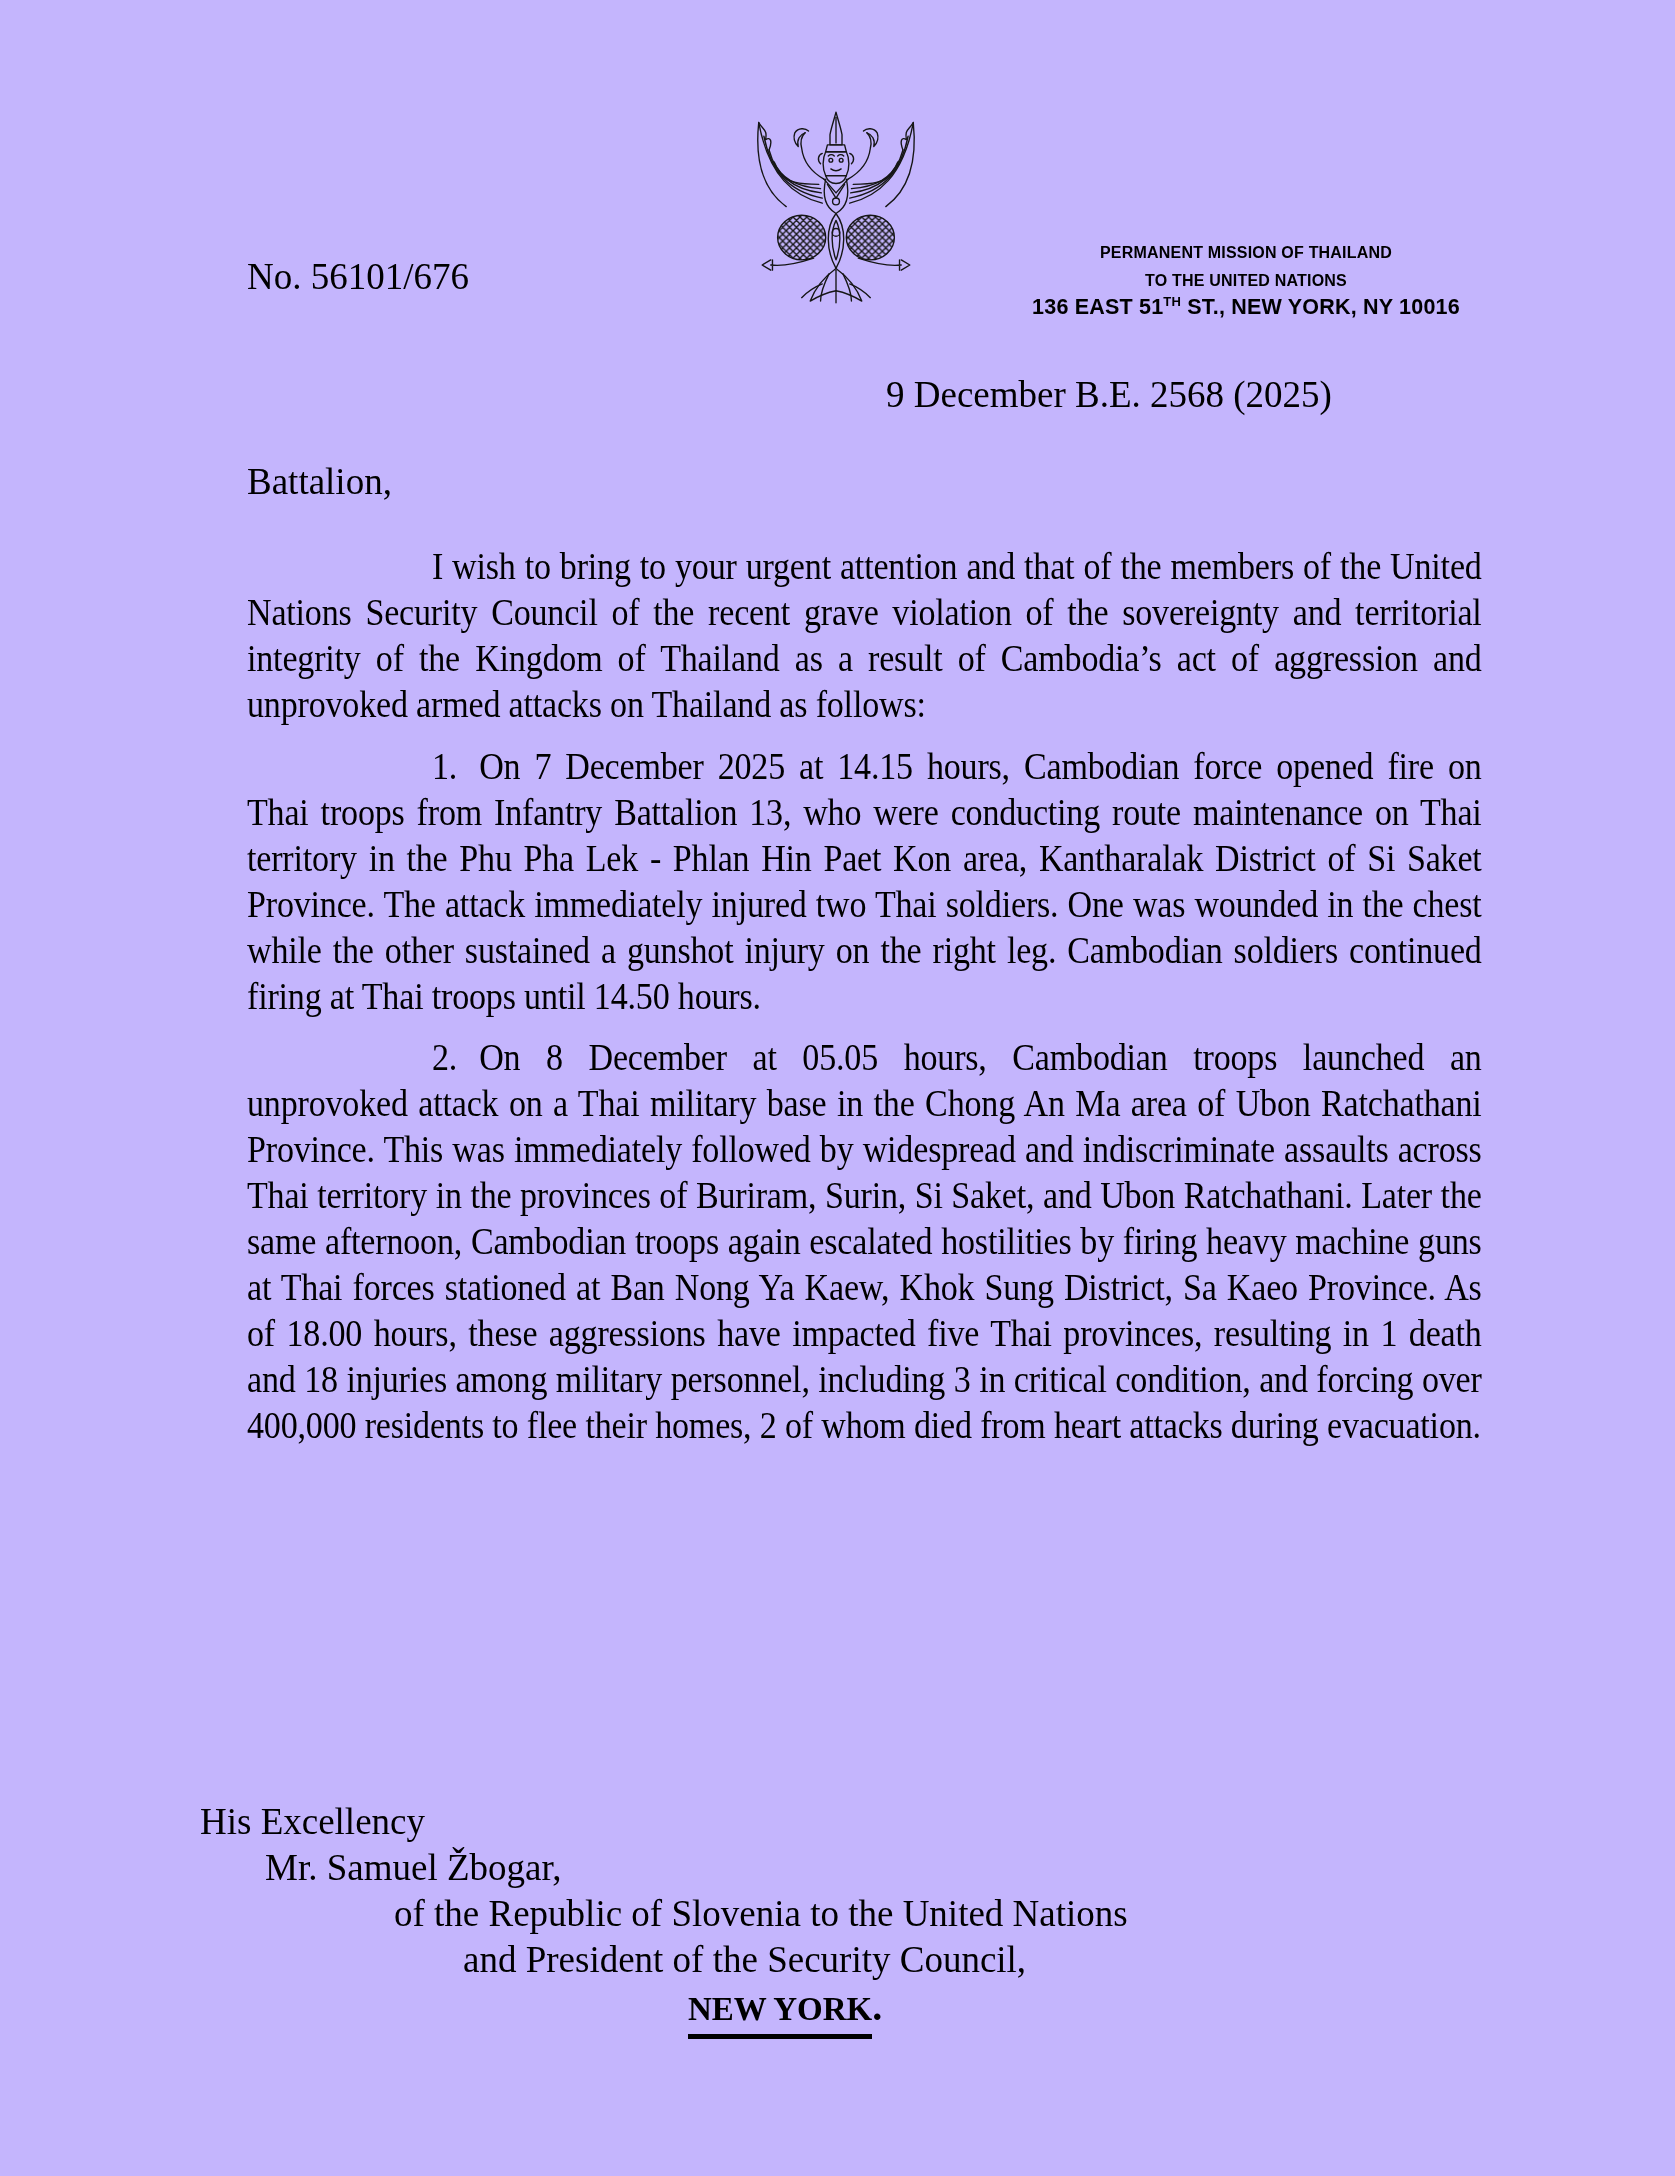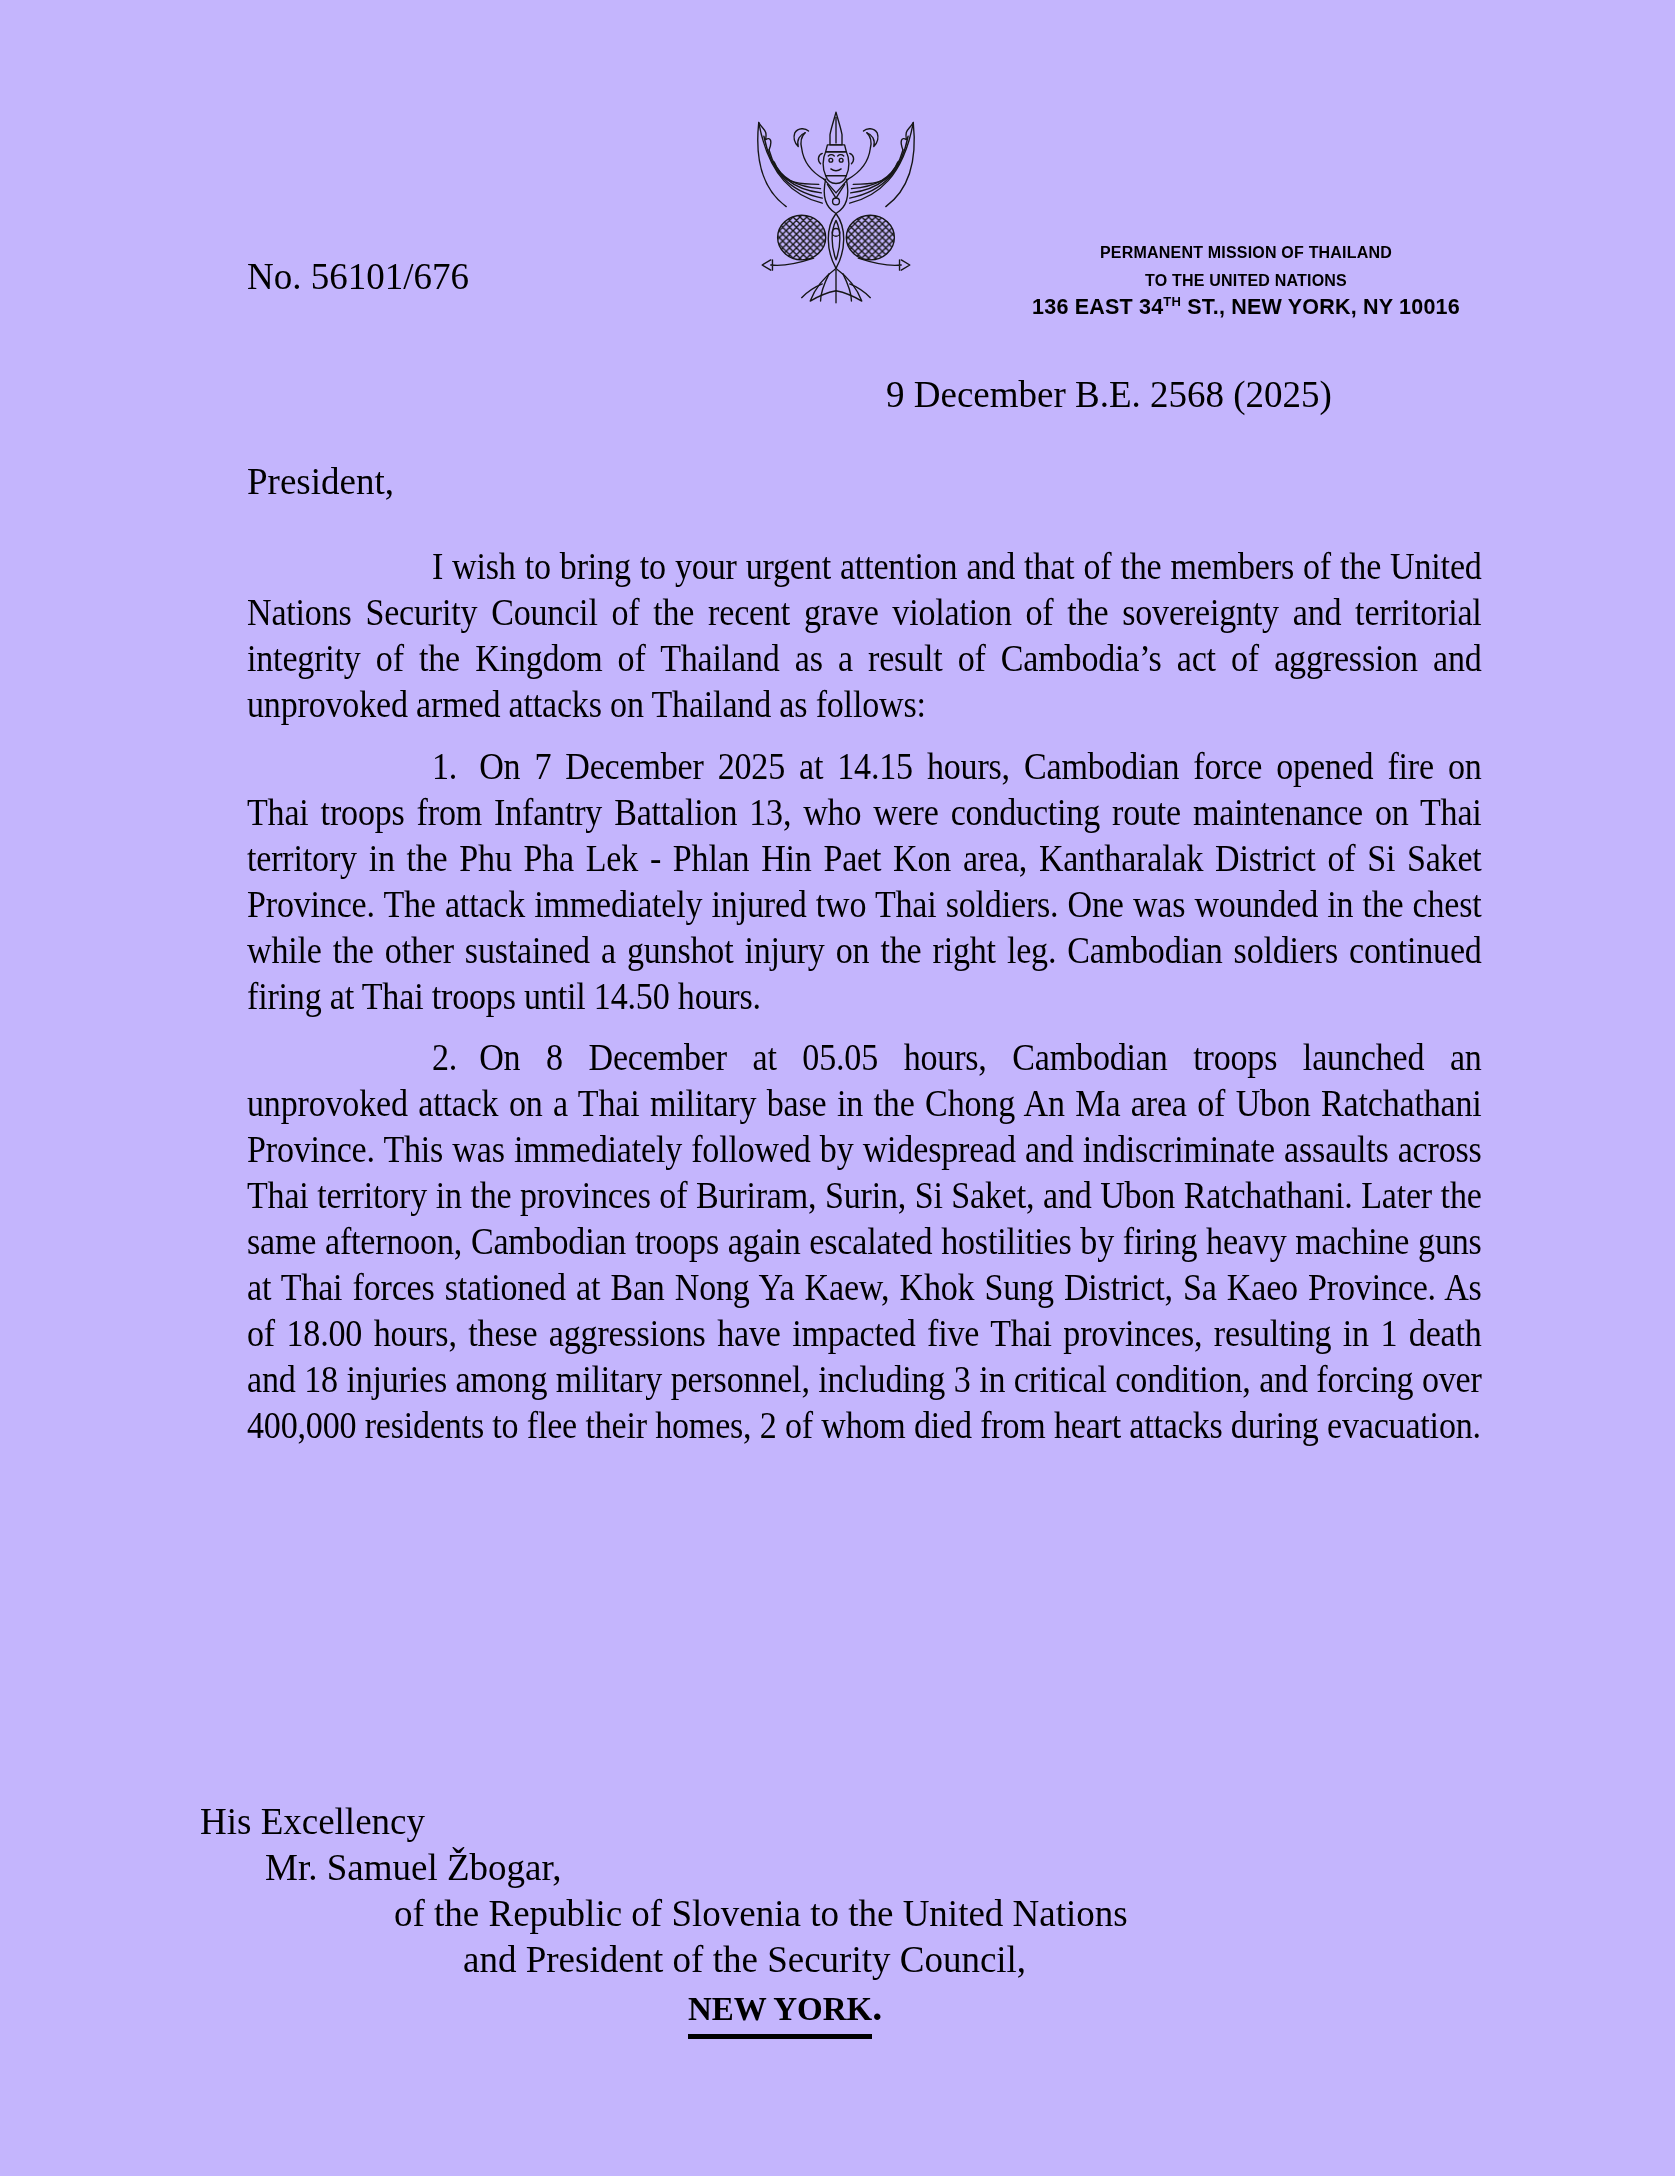--- a/index.html
+++ b/index.html
@@ -147,26 +147,26 @@
     <path d="M106,190 L106,228"></path>
     <path d="M98,194 C92,206 88,216 88,226"></path>
     <path d="M114,194 C120,206 124,216 124,226"></path>
     <path d="M90,206 C80,210 72,216 66,222"></path>
     <path d="M122,206 C132,210 140,216 146,222"></path>
   </svg>
 
   <div class="mission-block">
     <div class="mission-line1">PERMANENT MISSION OF THAILAND</div>
     <div class="mission-line2">TO THE UNITED NATIONS</div>
-    <div class="mission-line3"><span>136 EAST 34</span><sup>TH</sup><span> ST., NEW YORK, NY 10016</span></div>
+    <div class="mission-line3"><span>136 EAST 51</span><sup>TH</sup><span> ST., NEW YORK, NY 10016</span></div>
   </div>
 
   <div class="date-line">9 December B.E. 2568 (2025)</div>
 
-  <div class="salutation">President,</div>
+  <div class="salutation">Battalion,</div>
 
   <div class="body-block">
     <p class="para"><span class="pnum"></span><span>I wish to bring to your urgent attention and that of the members of the United Nations Security Council of the recent grave violation of the sovereignty and territorial integrity of the Kingdom of Thailand as a result of Cambodia’s act of aggression and unprovoked armed attacks on Thailand as follows:</span></p>
     <p class="para"><span class="pnum">1.</span><span>On 7 December 2025 at 14.15 hours, Cambodian force opened fire on Thai troops from Infantry Battalion 13, who were conducting route maintenance on Thai territory in the Phu Pha Lek - Phlan Hin Paet Kon area, Kantharalak District of Si Saket Province. The attack immediately injured two Thai soldiers. One was wounded in the chest while the other sustained a gunshot injury on the right leg. Cambodian soldiers continued firing at Thai troops until 14.50 hours.</span></p>
     <p class="para"><span class="pnum">2.</span><span>On 8 December at 05.05 hours, Cambodian troops launched an unprovoked attack on a Thai military base in the Chong An Ma area of Ubon Ratchathani Province. This was immediately followed by widespread and indiscriminate assaults across Thai territory in the provinces of Buriram, Surin, Si Saket, and Ubon Ratchathani. Later the same afternoon, Cambodian troops again escalated hostilities by firing heavy machine guns at Thai forces stationed at Ban Nong Ya Kaew, Khok Sung District, Sa Kaeo Province. As of 18.00 hours, these aggressions have impacted five Thai provinces, resulting in 1 death and 18 injuries among military personnel, including 3 in critical condition, and forcing over 400,000 residents to flee their homes, 2 of whom died from heart attacks during evacuation.</span></p>
   </div>
 
   <div class="addressee">
     <div class="adr-0">His Excellency</div>
     <div class="adr-1">Mr. Samuel Žbogar,</div>

